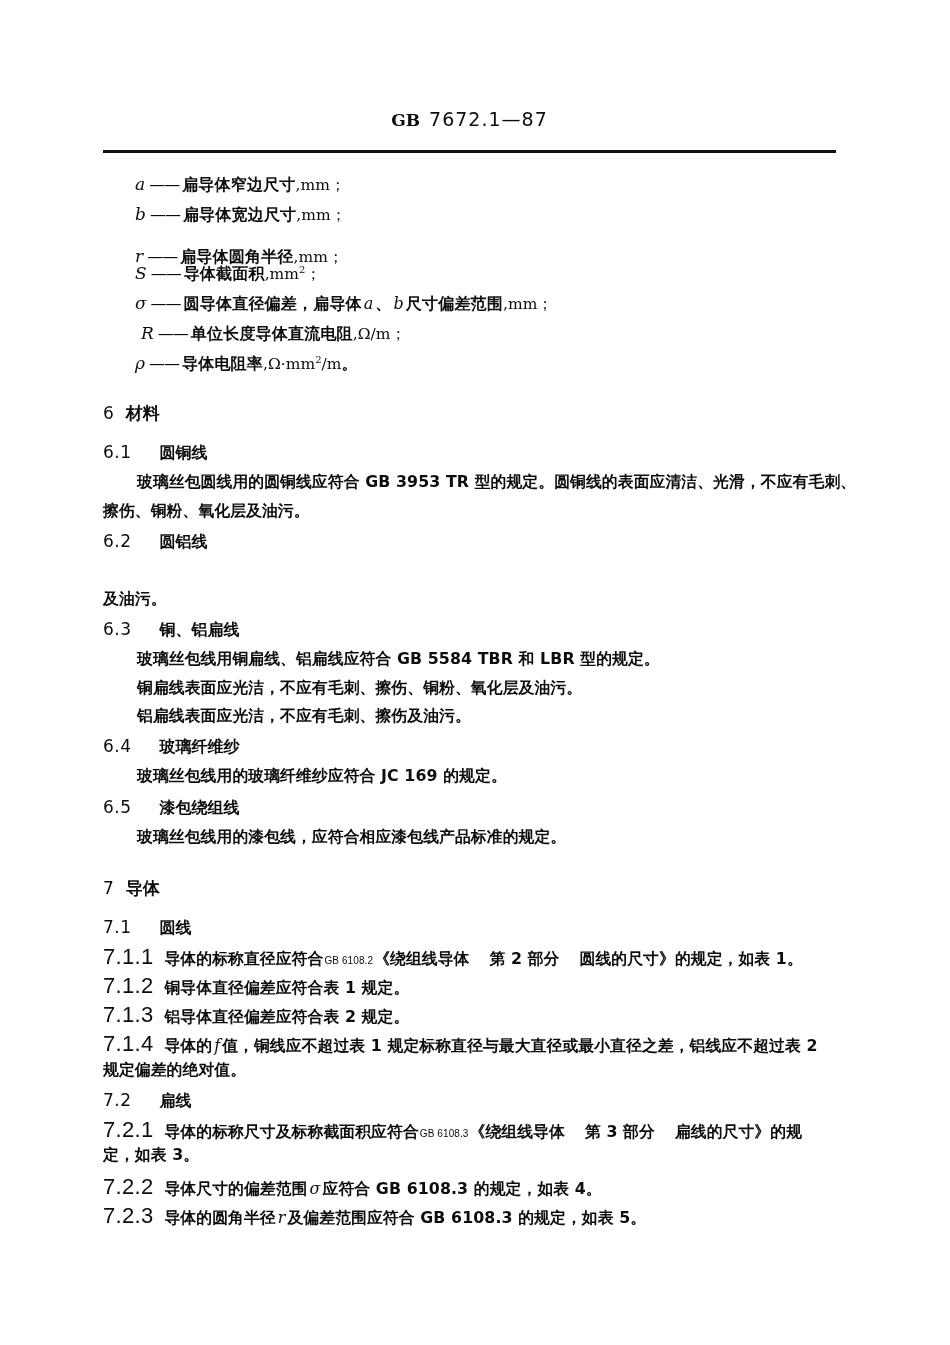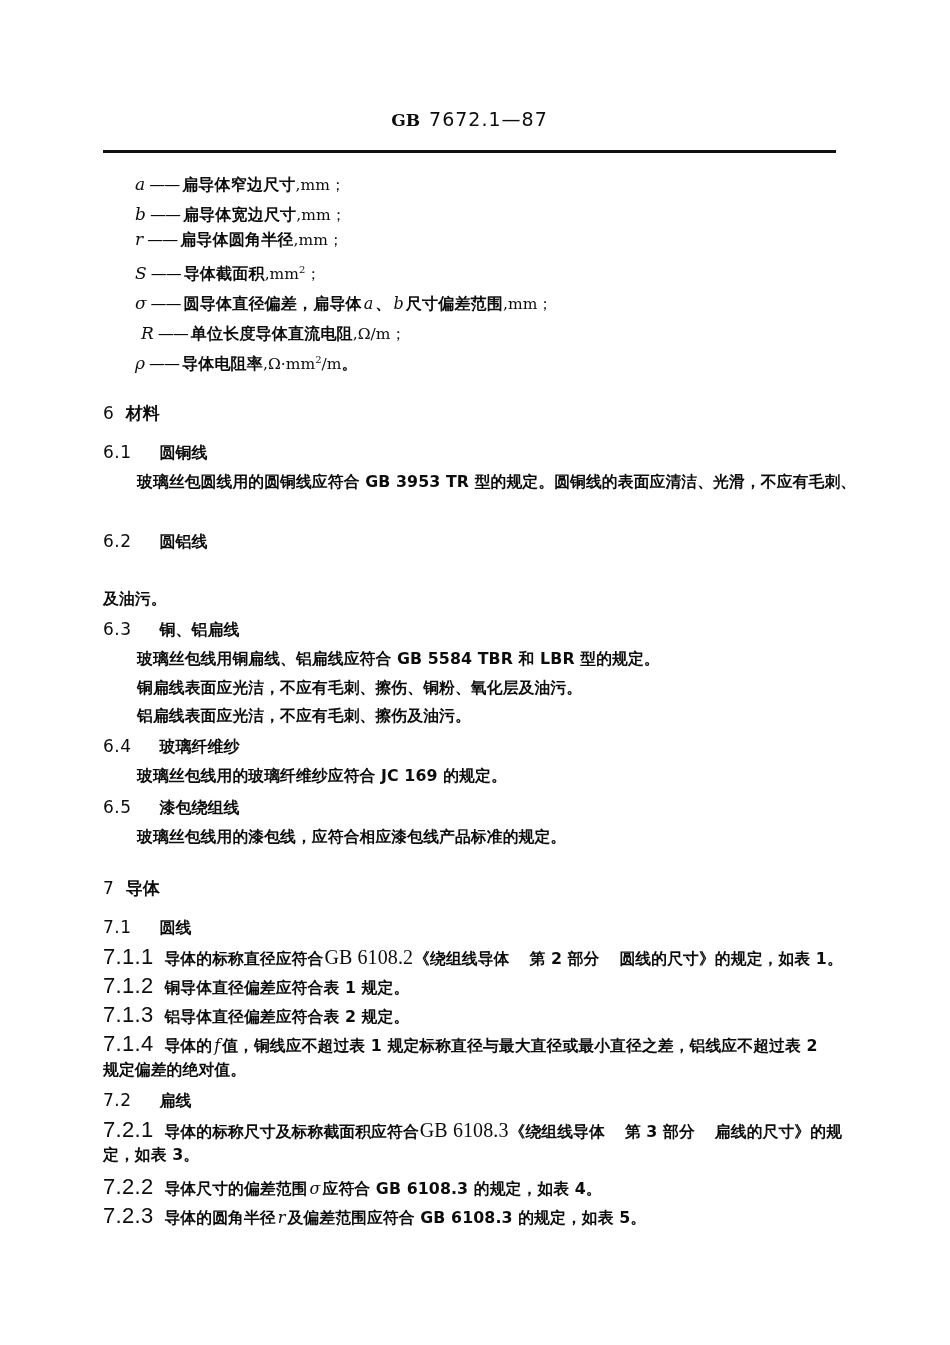--- a/index.html
+++ b/index.html
@@ -128,23 +128,23 @@
   .para .ln {
     display: block;
     white-space: nowrap;
     font-family: "DejaVu Sans", "Liberation Sans", sans-serif;
     font-weight: bold;
     font-size: 15.8px;
     letter-spacing: 0.1px;
   }
   .para .ln.ind { padding-left: 34px; }
   .lat {
-    font-family: Liberation Serif, serif;
-    font-weight: normal;
-    font-size: 20px;
+    font-family: Liberation Sans, sans-serif;
+    font-weight: normal;
+    font-size: 10px;
     padding: 0 1px;
   }
   .clause-no {
     font-family: Liberation Sans, sans-serif;
     font-weight: normal;
     font-size: 22px;
     letter-spacing: 0.3px;
     padding-right: 11px;
     margin-top: 46px;
   }
@@ -169,21 +169,21 @@
   <div class="header-rule"></div>
 
   <div class="sym-row" style="top: 174px;">
     <span class="sym">a</span><span class="dash">——</span><span class="cn">扁导体窄边尺寸</span><span class="unit">,<span>mm</span></span><span class="unit">；</span>
   </div>
 
   <div class="sym-row" style="top: 204px;">
     <span class="sym">b</span><span class="dash">——</span><span class="cn">扁导体宽边尺寸</span><span class="unit">,<span>mm</span></span><span class="unit">；</span>
   </div>
 
-  <div class="sym-row" style="top: 229px;">
+  <div class="sym-row" style="top: 246px;">
     <span class="sym">r</span><span class="dash">——</span><span class="cn">扁导体圆角半径</span><span class="unit">,<span>mm</span></span><span class="unit">；</span>
   </div>
 
   <div class="sym-row" style="top: 263px;">
     <span class="sym">S</span><span class="dash">——</span><span class="cn">导体截面积</span><span class="unit">,<span>mm</span><sup>2</sup></span><span class="unit">；</span>
   </div>
 
   <div class="sym-row" style="top: 293px;">
     <span class="sym">σ</span><span class="dash">——</span><span class="cn">圆导体直径偏差，扁导体</span><span class="ital">a</span><span class="cn">、</span><span class="ital">b</span><span class="cn">尺寸偏差范围</span><span class="unit">,<span>mm</span></span><span class="unit">；</span>
   </div>
@@ -199,20 +199,23 @@
   <div class="h-major" style="top: 402px;">
     <span class="num">6</span><span>材料</span>
   </div>
 
   <div class="h-minor" style="top: 442px;">
     <span class="num">6.1</span><span class="txt">圆铜线</span>
   </div>
   <div class="para" style="top: 474px;">
     <span class="ln ind">玻璃丝包圆线用的圆铜线应符合 GB 3953 TR 型的规定。圆铜线的表面应清洁、光滑，不应有毛刺、</span>
   </div>
+  <div class="para" style="top: 503px;">
+    <span class="ln">擦伤、铜粉、氧化层及油污。</span>
+  </div>
 
   <div class="h-minor" style="top: 531px;">
     <span class="num">6.2</span><span class="txt">圆铝线</span>
   </div>
   <div class="para" style="top: 591px;">
     <span class="ln">及油污。</span>
   </div>
 
   <div class="h-minor" style="top: 619px;">
     <span class="num">6.3</span><span class="txt">铜、铝扁线</span>

